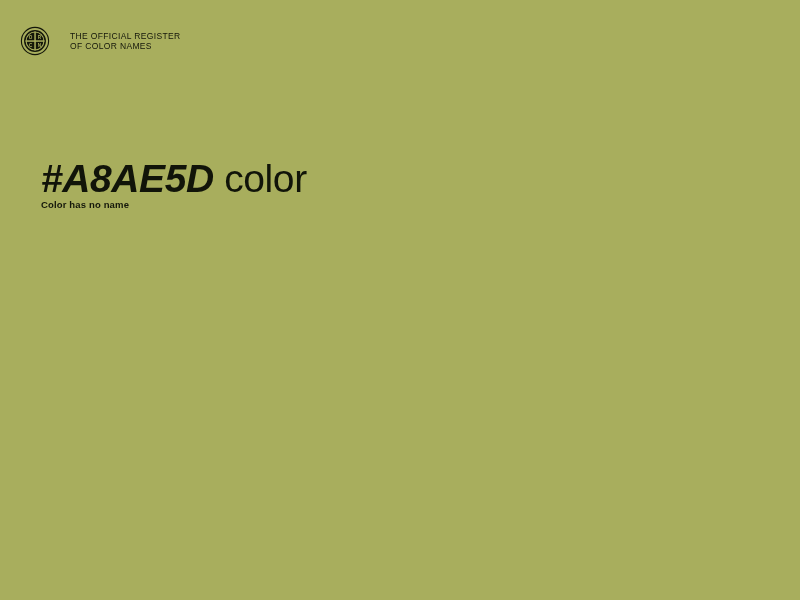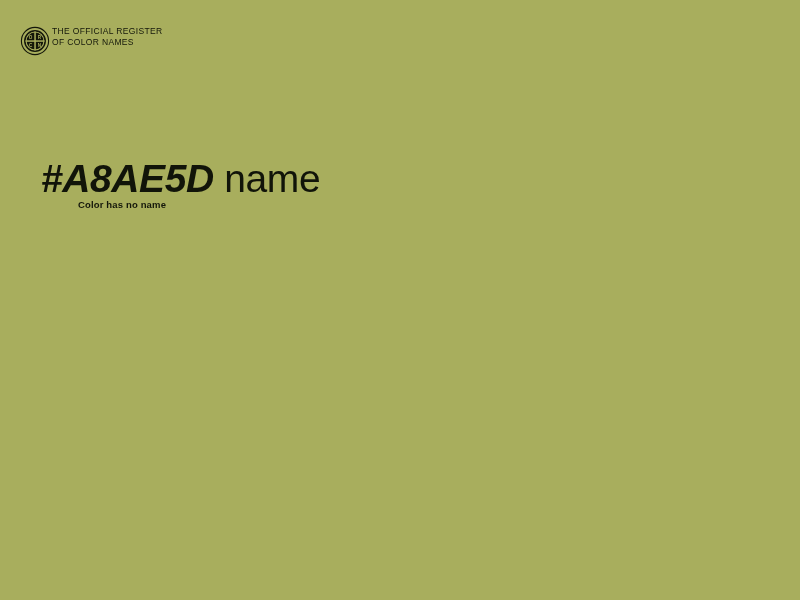--- a/index.html
+++ b/index.html
@@ -19,21 +19,22 @@
     height: 600px;
     background: #a8ae5d;
   }
 
   
   .brand {
     position: absolute;
     left: 20px;
     top: 26px;
     display: flex;
-    gap: 2px;
+    align-items: center;
+    gap: 20px;
   }
   .brand-seal {
     width: 30px;
     height: 30px;
     flex: 0 0 30px;
     display: block;
   }
   .brand-text {
     display: block;
     font-family: "Liberation Sans", sans-serif;
@@ -71,21 +72,20 @@
     position: absolute;
     left: 41px;
     top: 198px;
     font-family: "Liberation Sans", sans-serif;
     font-size: 9.5px;
     line-height: 13px;
     font-weight: 700;
     letter-spacing: 0.15px;
     color: #14170a;
     white-space: nowrap;
-    margin-left: 37px;
   }
 
   
   .swatch-field {
     position: absolute;
     left: 0;
     top: 0;
     width: 800px;
     height: 600px;
     background: #a8ae5d;
@@ -112,17 +112,17 @@
         <text x="10.6" y="21.2" font-family="Liberation Sans, sans-serif" font-size="4.6" font-weight="700" fill="#a8ae5d" text-anchor="middle">C</text>
         <text x="19.4" y="21.2" font-family="Liberation Sans, sans-serif" font-size="4.6" font-weight="700" fill="#a8ae5d" text-anchor="middle">N</text>
       </svg>
     </span>
     <span class="brand-text">
       <span class="brand-line">THE OFFICIAL REGISTER</span>
       <span class="brand-line">OF COLOR NAMES</span>
     </span>
   </div>
 
-  <h1 class="swatch-title"><span class="hex">#A8AE5D</span><span class="word"> name</span></h1>
+  <h1 class="swatch-title"><span class="hex">#A8AE5D</span><span class="word"> color</span></h1>
 
   <div class="swatch-subtitle">Color has no name</div>
 
 </div>
 
 </body></html>

